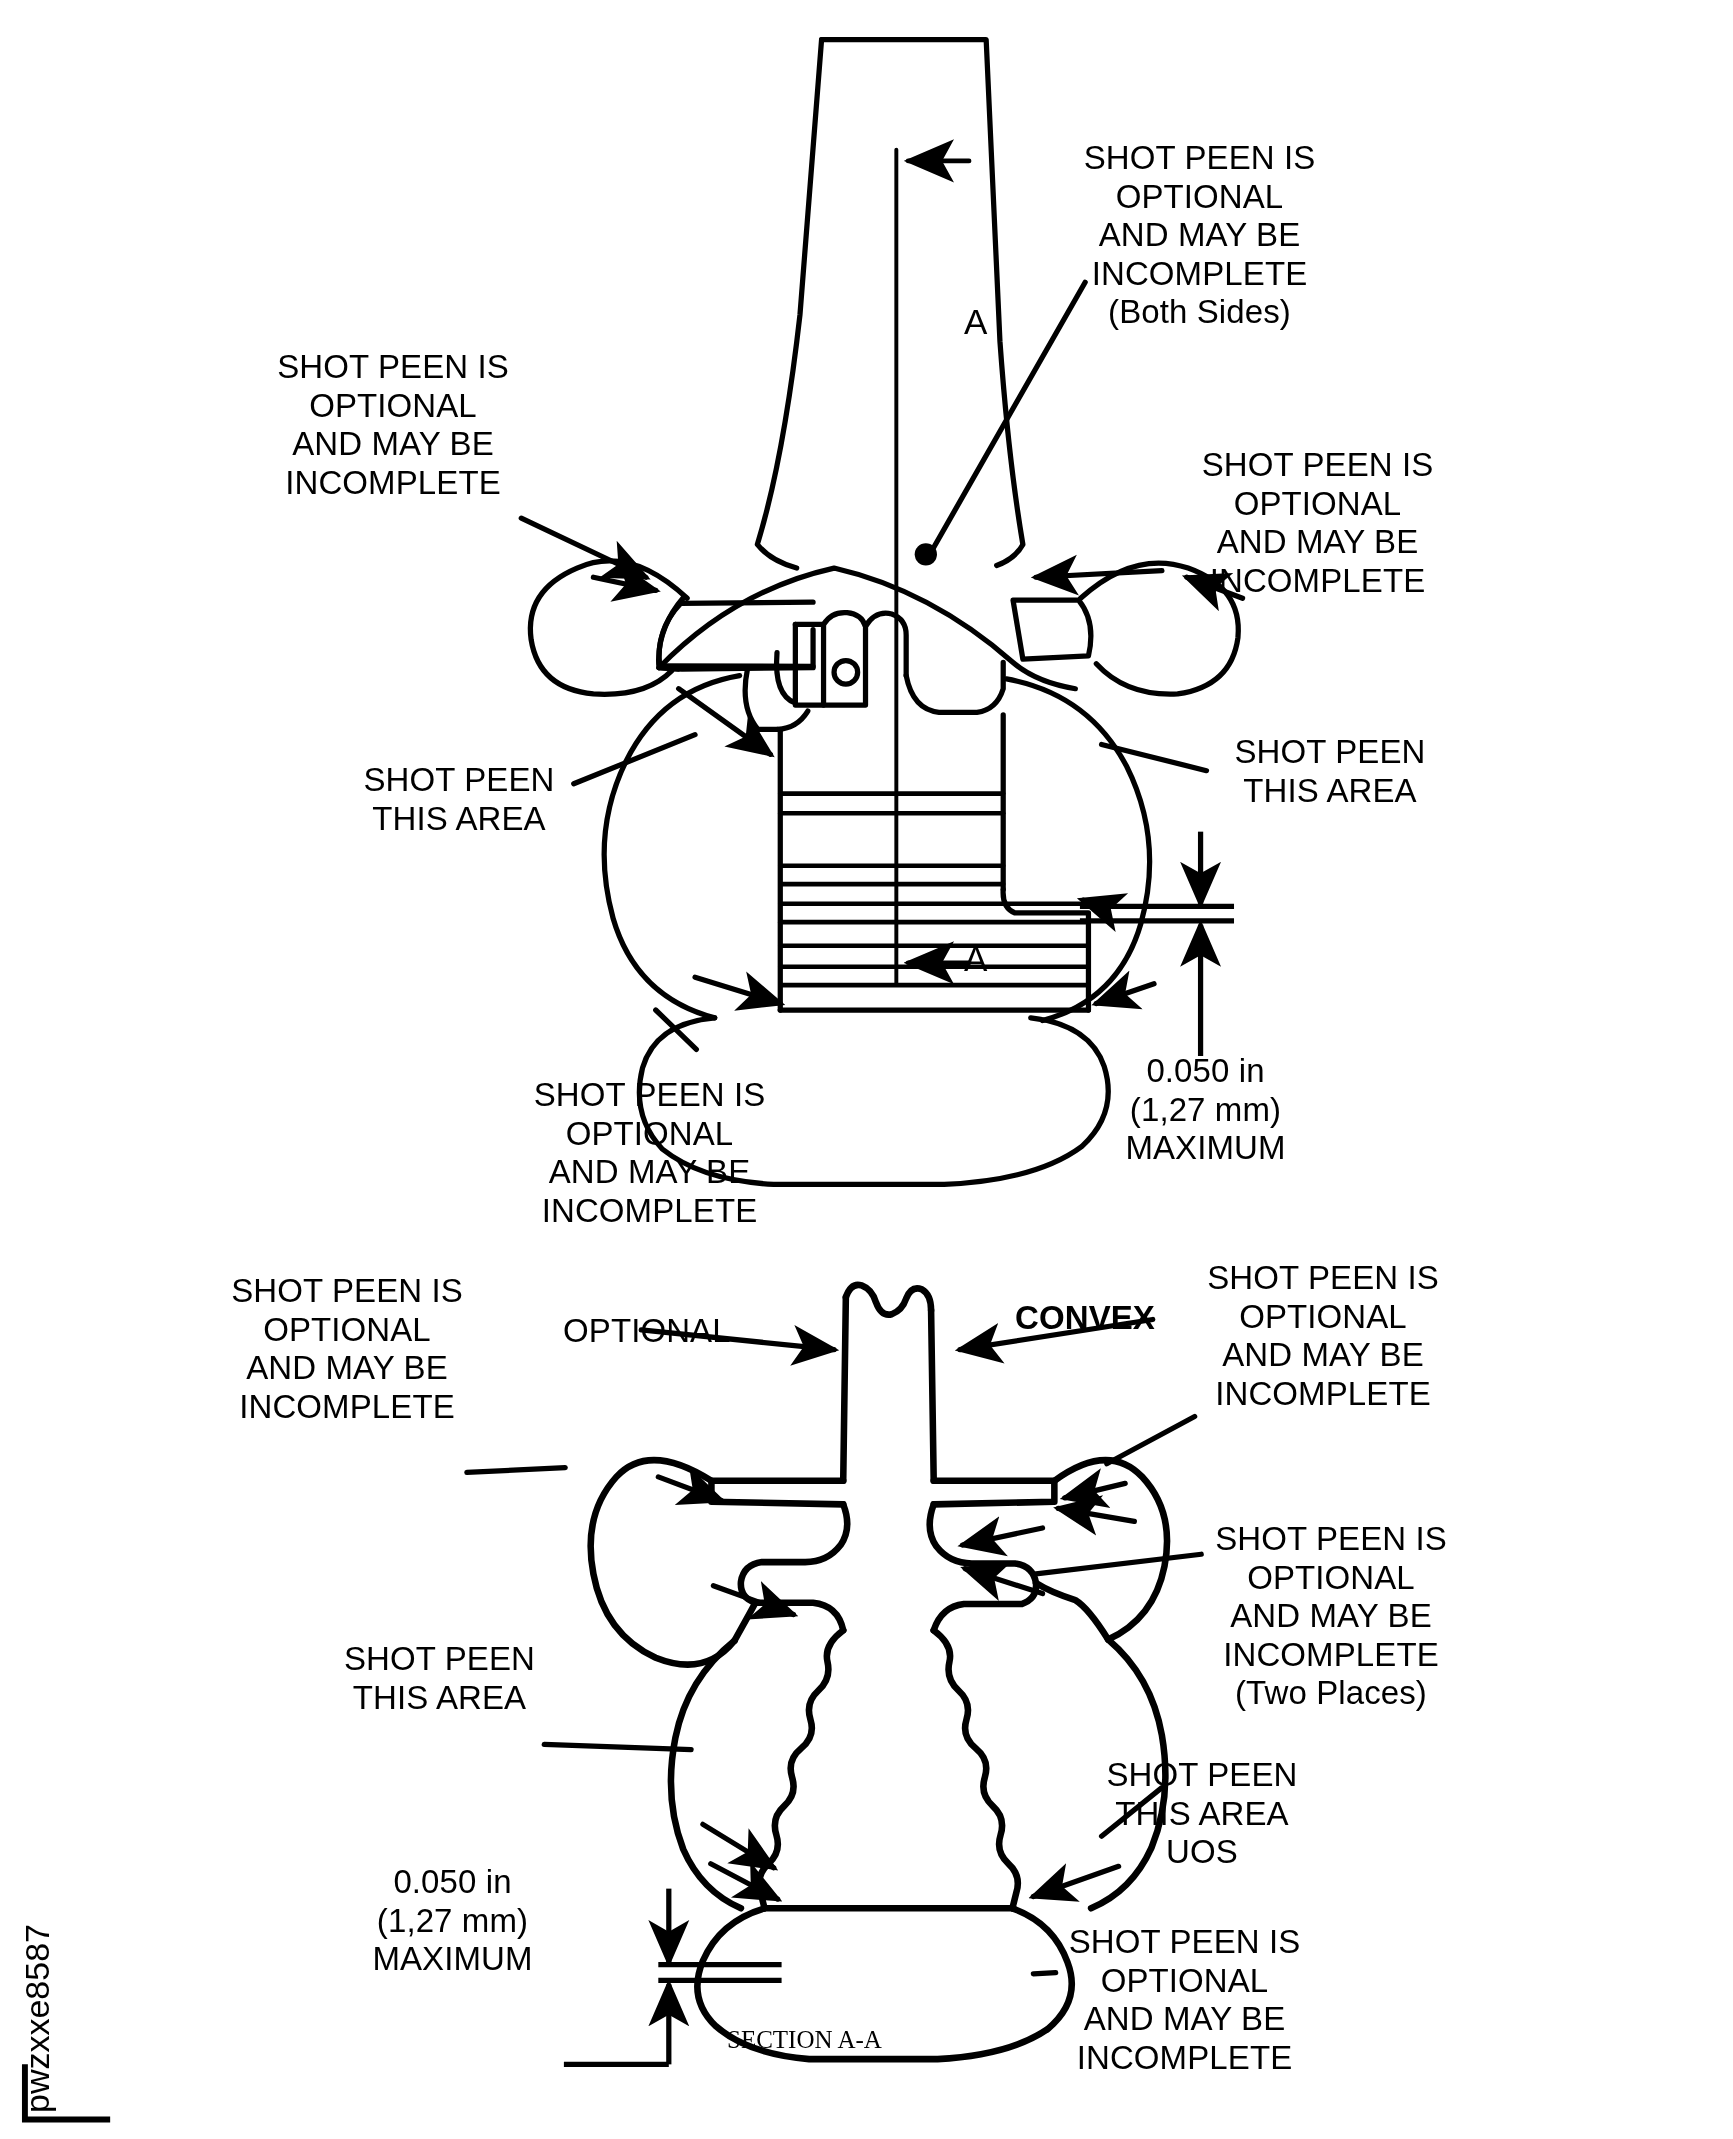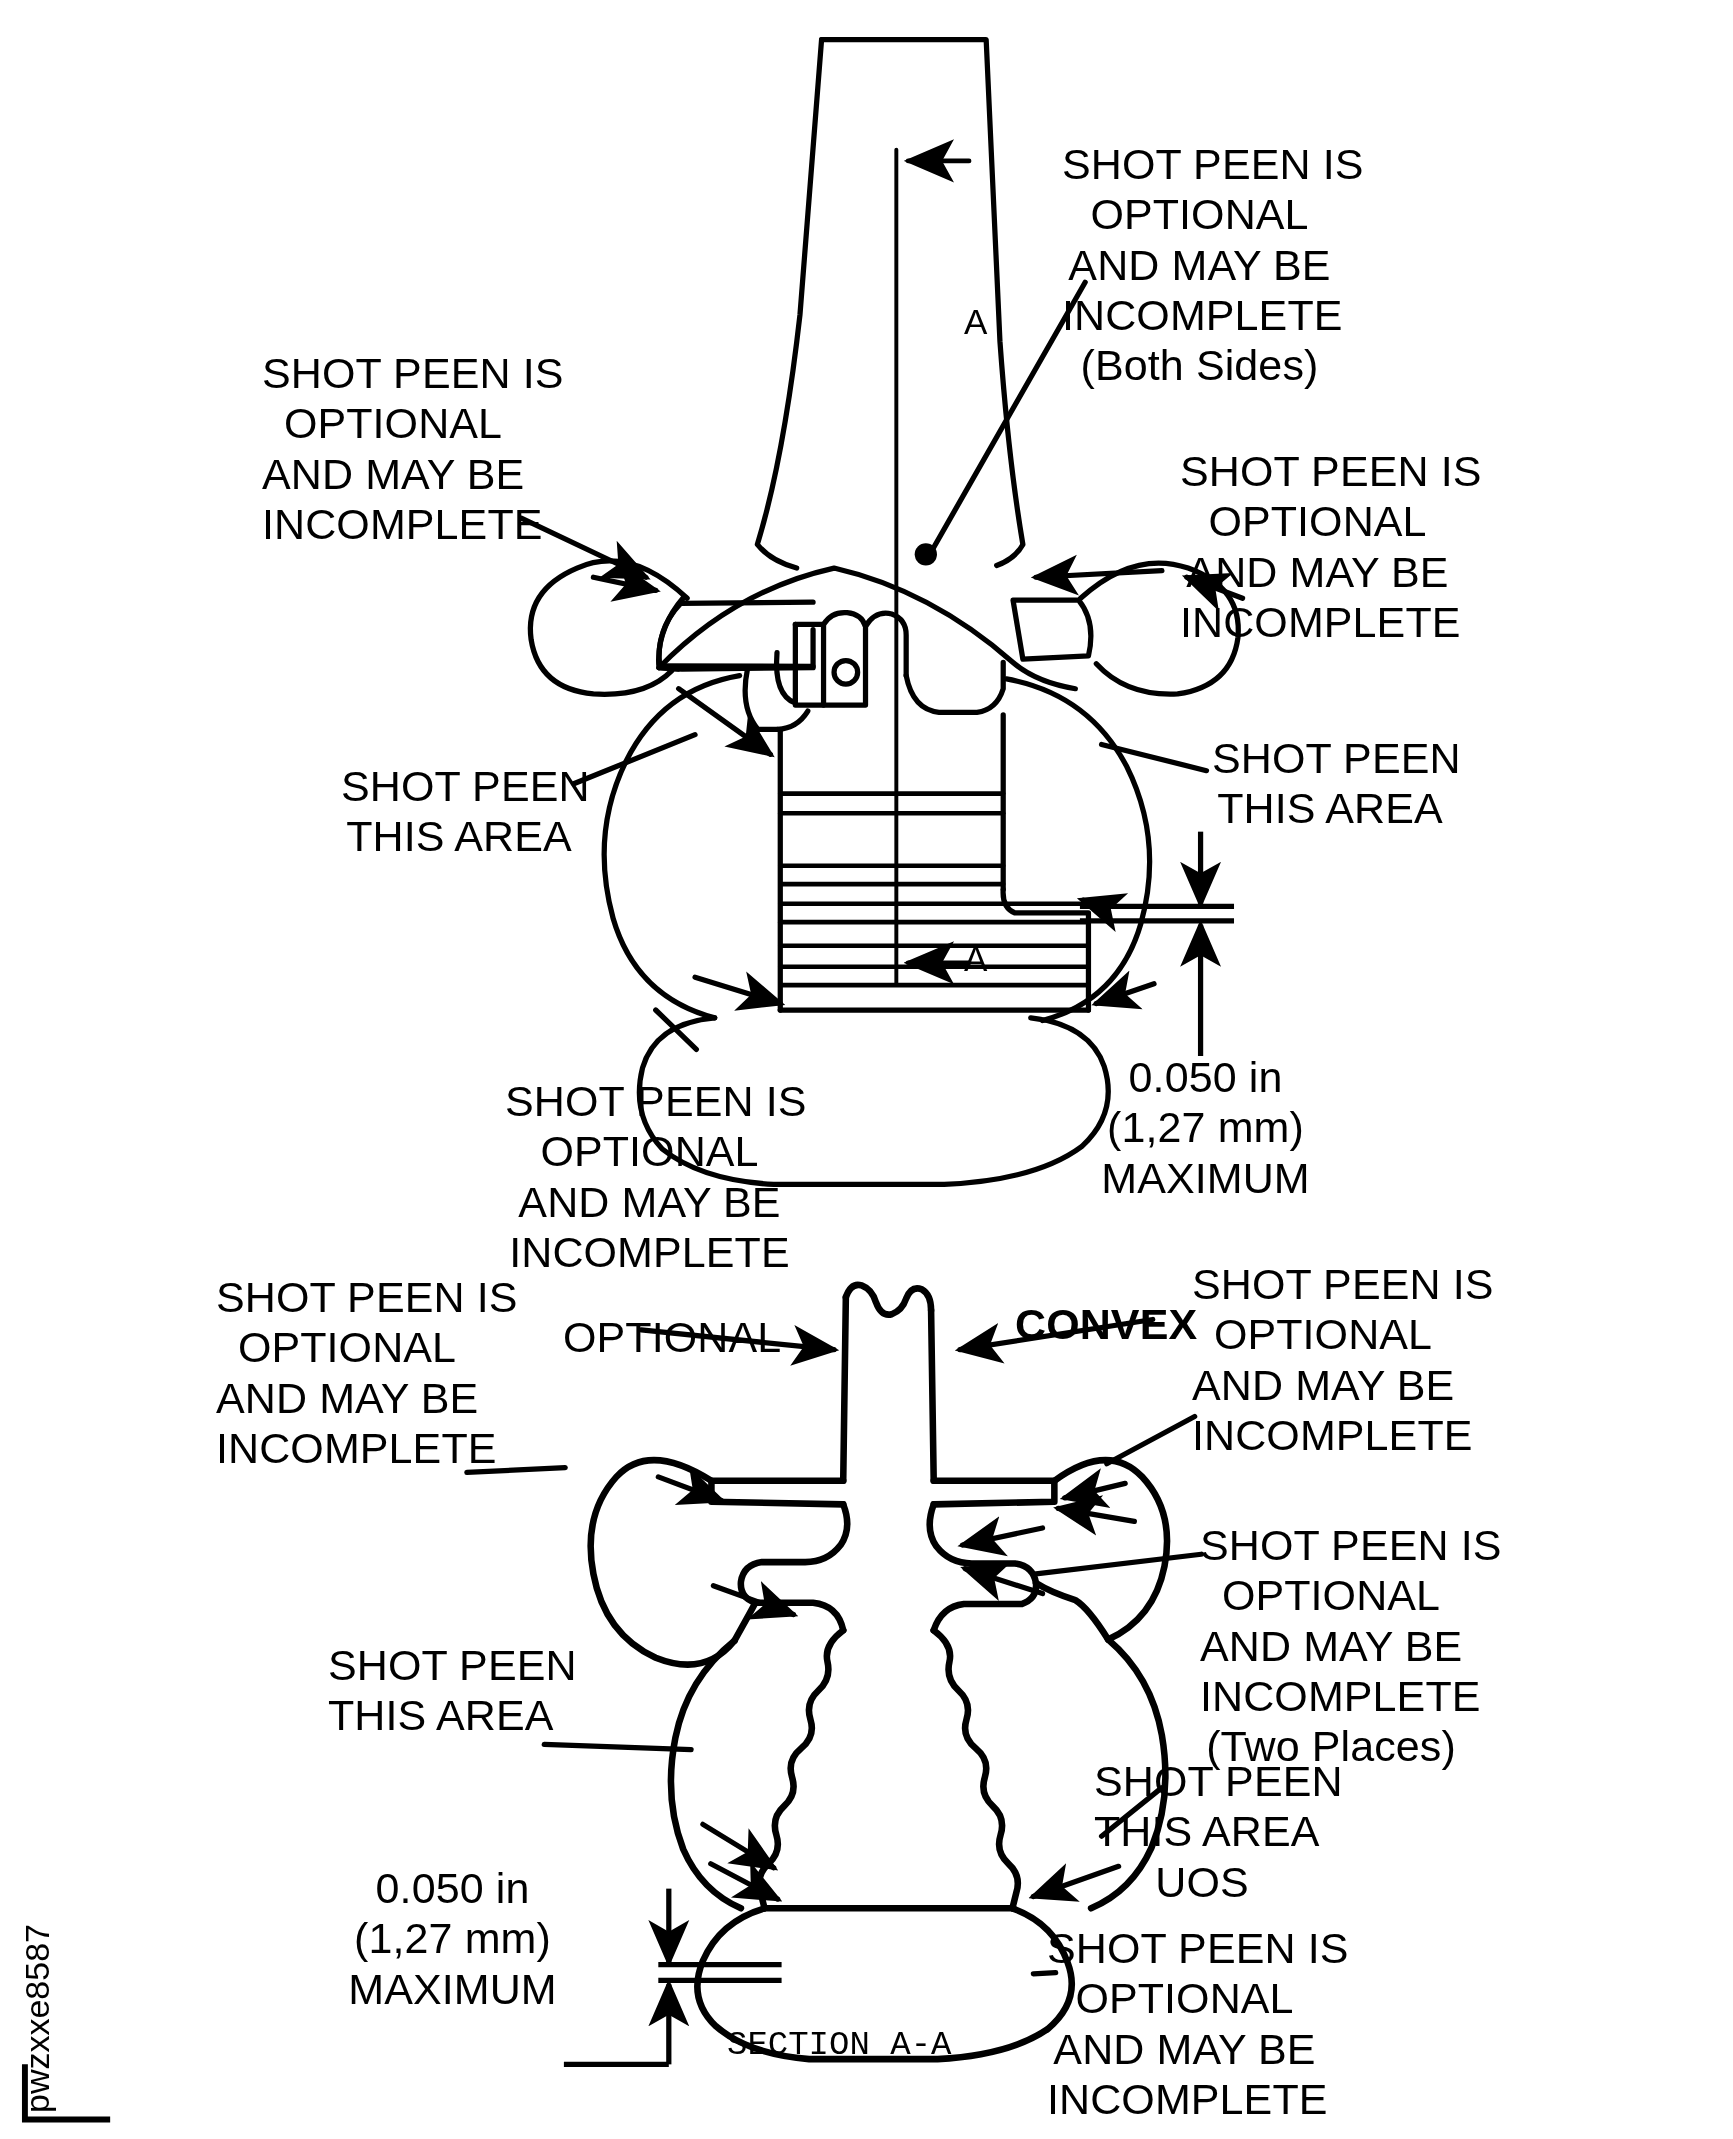--- a/index.html
+++ b/index.html
@@ -25,21 +25,21 @@
   svg.art {
     position: absolute;
     left: 0; top: 0;
     width: 1733px;
     height: 2140px;
     overflow: visible;
   }
   .lbl {
     position: absolute;
     font-family: "Liberation Sans", sans-serif;
-    font-size: 43px;
+    font-size: 33px;
     line-height: 1.17;
     letter-spacing: 0.1px;
     white-space: pre;
     color: #000;
   }
   .lbl.center { text-align: center; }
 
   .figid {
     position: absolute;
     left: 14.4px;
@@ -54,22 +54,22 @@
     height: 47px;
     transform-origin: 0 0;
     transform: rotate(-90deg) translate(-236px, 0);
     font-family: "Liberation Sans", sans-serif;
     font-size: 34px;
     line-height: 47px;
     white-space: pre;
   }
   .sec-title {
     position: absolute;
-    font-family: Liberation Mono, monospace;
-    font-size: 34px;
+    font-family: Liberation Serif, serif;
+    font-size: 25px;
     white-space: pre;
   }
 </style>
 </head>
 <body>
 
 <div id="sheet">
 
   <svg class="art" viewBox="0 0 2643 3263">
     <defs>

